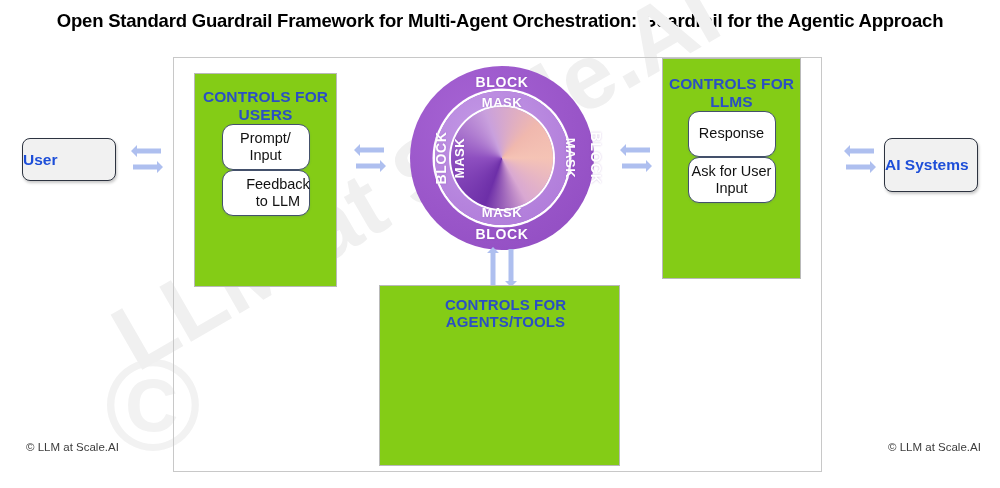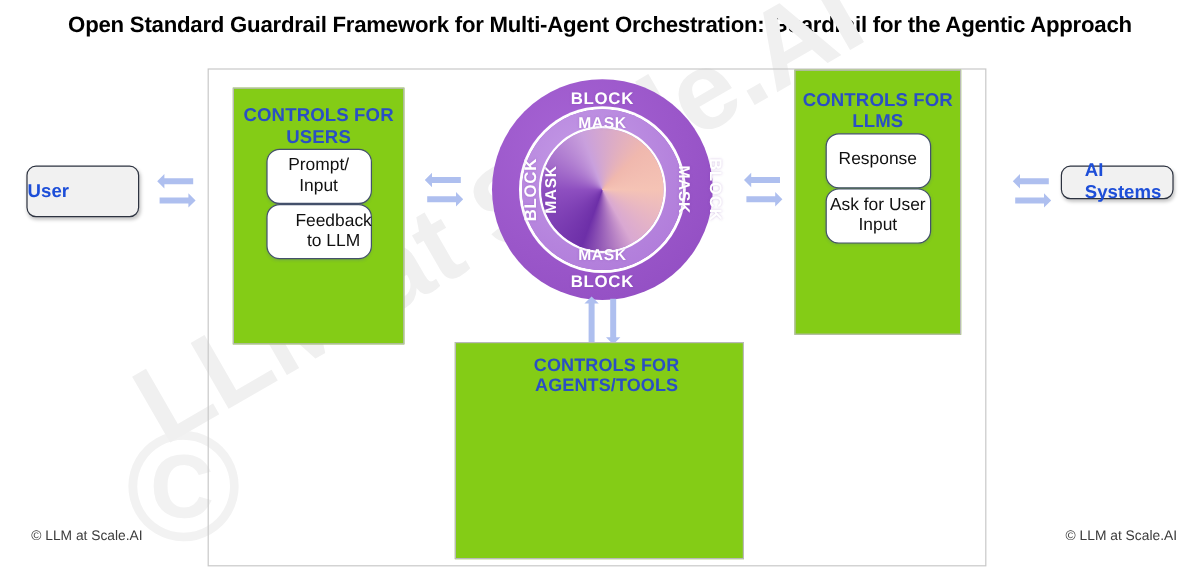--- a/index.html
+++ b/index.html
@@ -174,22 +174,21 @@
   #box-user {
     left: 22px;
     top: 138px;
     width: 94px;
     height: 43px;
   }
   #box-ai-systems {
     left: 884px;
     top: 138px;
     width: 94px;
-    height: 28px;
-    padding-left: 19px;
+    height: 54px;
   }
 
   
   .arrow-pair {
     position: absolute;
     width: 40px;
     height: 40px;
   }
   .arrow-pair.vert { width: 40px; height: 44px; }
 

